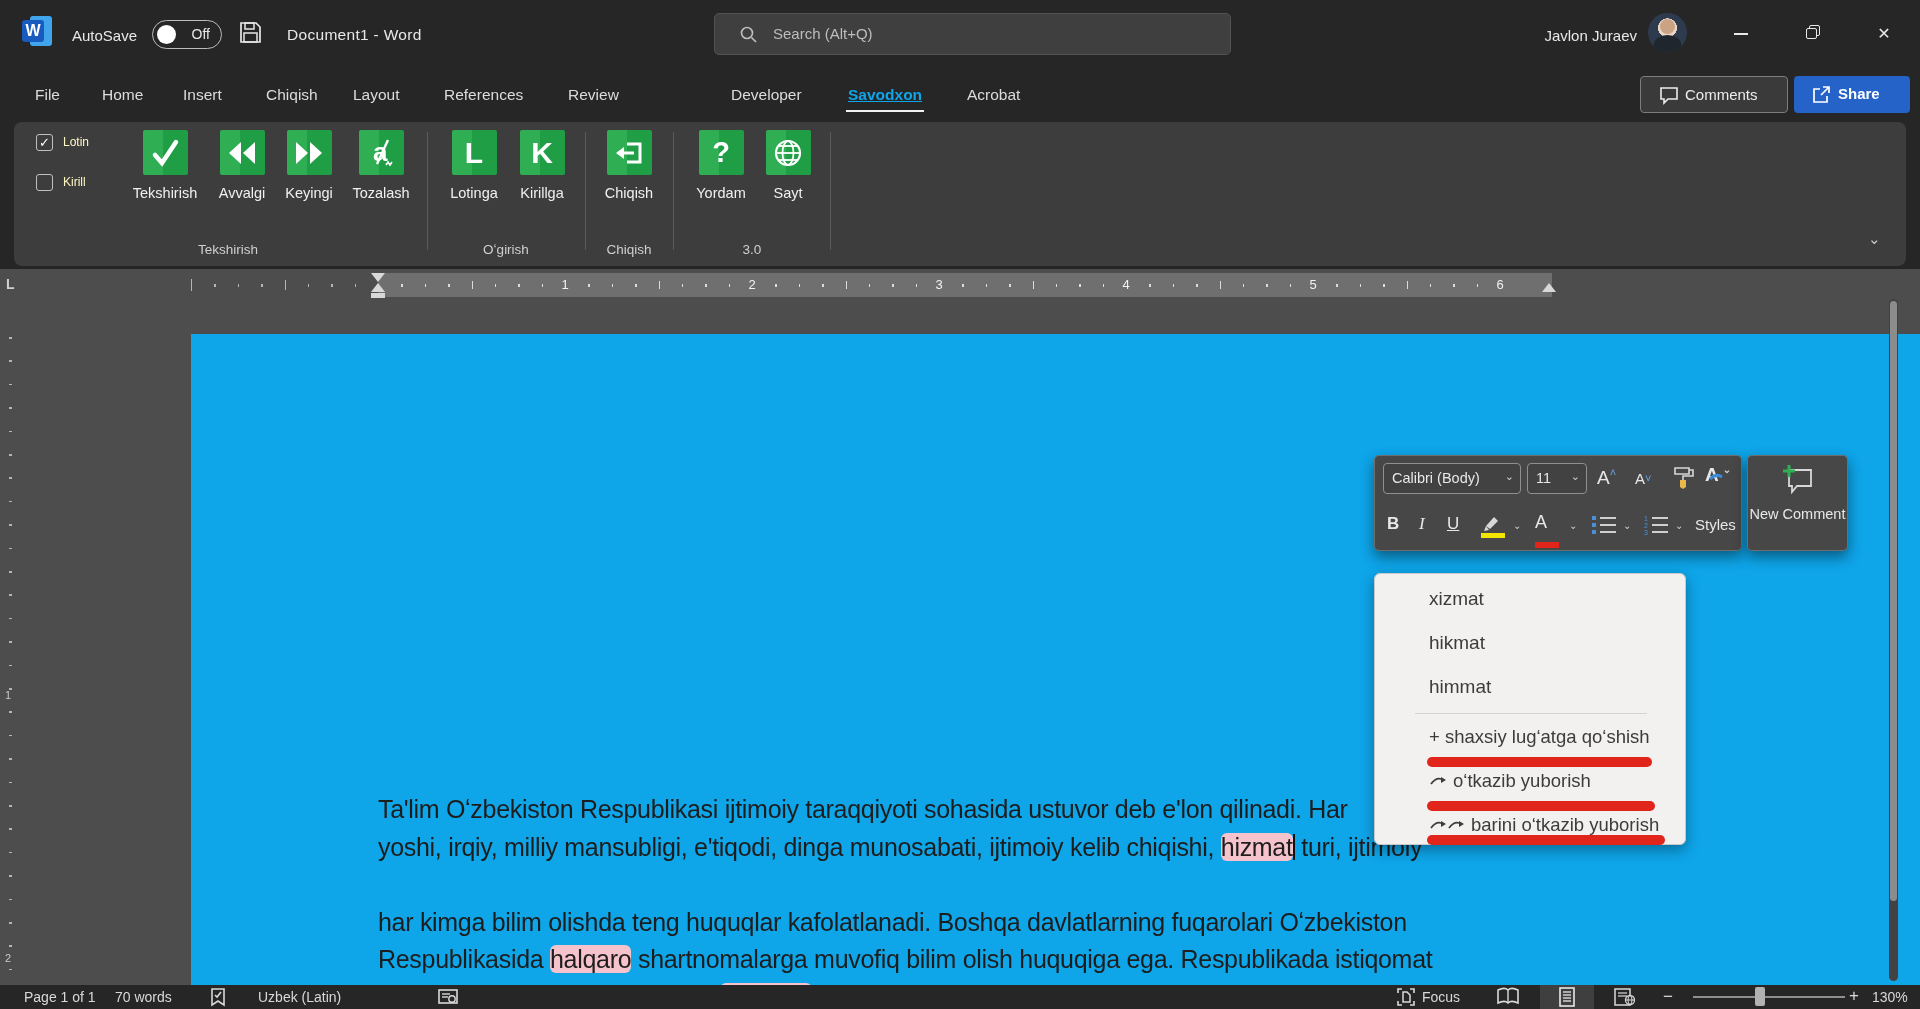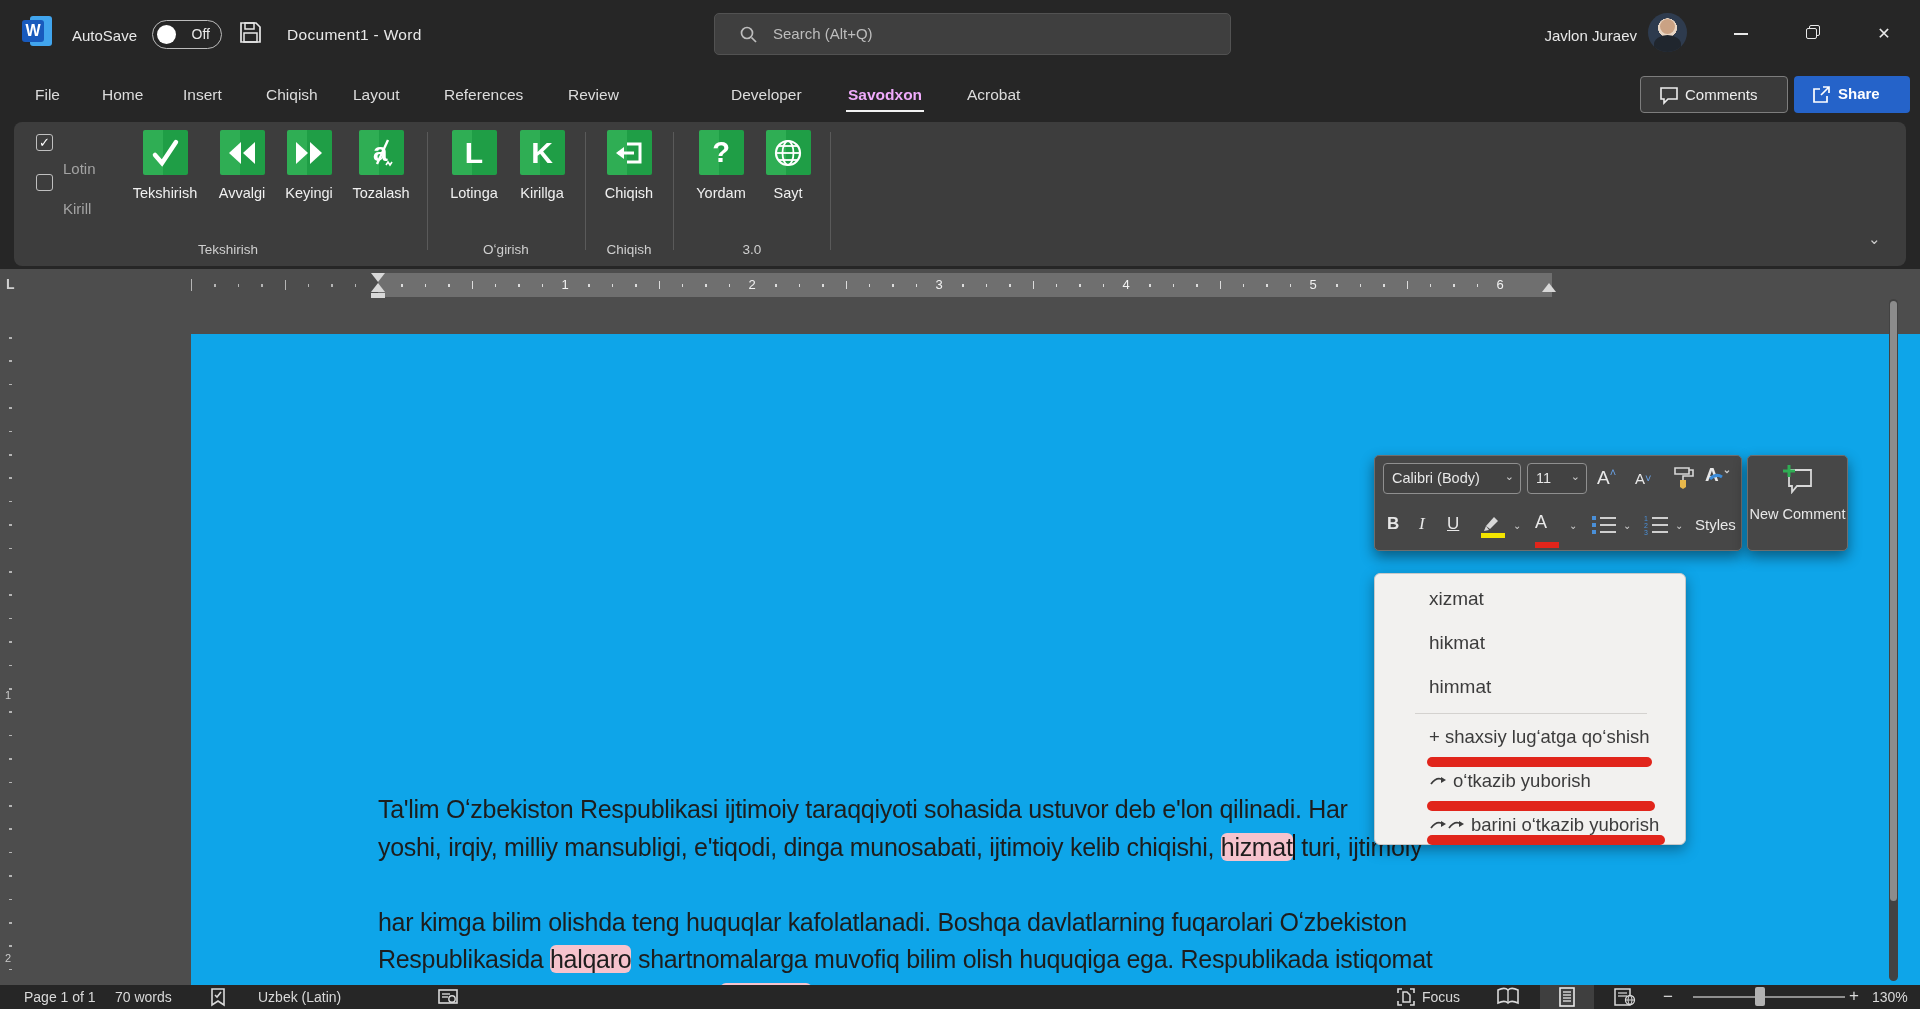--- a/index.html
+++ b/index.html
@@ -30,37 +30,37 @@
   #avatar .bod{position:absolute;left:6px;top:22px;width:27px;height:18px;border-radius:50% 50% 0 0;background:#20262e;}
   .winbtn { position:absolute; top:18px; width:46px; height:32px; color:#e8e8e8; text-align:center; font-size:15px; line-height:32px; }
   #min-btn{left:1718px;} #restore-btn{left:1790px;} #close-btn{left:1861px; font-size:16px;}
   #restore-btn .r1{position:absolute;left:16px;top:10px;width:11px;height:11px;border:1.2px solid #e8e8e8;border-radius:2px;background:#262626;}
   #restore-btn .r2{position:absolute;left:19px;top:7px;width:11px;height:11px;border:1.2px solid #e8e8e8;border-radius:2px;}
   #min-btn .bar{position:absolute;left:16px;top:15px;width:14px;height:1.6px;background:#e8e8e8;}
 
   
   #tabsrow { position:absolute; left:0; top:66px; width:1920px; height:54px; background:#262626; }
   .tab { position:absolute; top:14px; font-size:15.5px; color:#dcdcdc; padding:6px 2px; }
-  .tab.active { color:#f0abfc; font-weight:bold; border-bottom:2.5px solid #f2f2f2; }
+  .tab.active { color:#0ea5e9; font-weight:bold; border-bottom:2.5px solid #f2f2f2;text-decoration:underline; }
   #comments-btn { position:absolute; left:1640px; top:10px; width:148px; height:37px; background:#3a3a3a;
                   border:1px solid #7d7d7d; border-radius:4px; color:#ededed; font-size:15px; }
   #comments-btn span.lbl{ position:absolute; left:44px; top:9px; }
   #comments-btn .ic{ position:absolute; left:18px; top:9px; }
   #share-btn { position:absolute; left:1794px; top:10px; width:116px; height:37px; background:#2563c9;
                border-radius:4px; color:#fff; font-size:15px; font-weight:bold; }
   #share-btn span.lbl{ position:absolute; left:44px; top:9px; }
   #share-btn .ic{ position:absolute; left:18px; top:9px; }
 
   
   #ribbon { position:absolute; left:0; top:120px; width:1920px; height:149px; background:#262626; }
   #ribbon-panel { position:absolute; left:14px; top:2px; width:1892px; height:144px; background:#3d3d3d; border-radius:8px; }
   .chkrow { position:absolute; left:22px; height:20px; }
   .chkbox { position:absolute; left:0; top:0; width:17px; height:17px; border:1.5px solid #c0c0c0; border-radius:3px;
             color:#fff; font-size:13px; line-height:15px; text-align:center; }
-  .chklbl { position:absolute; left:27px; top:1px; font-size:15px; color:#a3a3a3;margin-top:25px; }
+  .chklbl { position:absolute; left:27px; top:1px; font-size:12px; color:#fef9c3; }
   .rbtn { position:absolute; top:8px; width:84px; text-align:center; }
   .rbtn .icon { display:inline-block; width:45px; height:45px; border-radius:2px;
                 background:linear-gradient(90deg,#2fae54 0 45%,#1f9e46 45% 100%);
                 color:#fff; position:relative; }
   .rbtn .icon .glyph { position:absolute; left:0; top:0; width:45px; height:45px; display:flex; align-items:center; justify-content:center;
                        font-size:27px; font-weight:bold; color:#fff; }
   .rbtn .lbl { margin-top:6px; font-size:14.5px; color:#f0f0f0; }
   .rsep { position:absolute; top:10px; width:1px; height:118px; background:#5a5a5a; }
   .rgrp { position:absolute; top:120px; font-size:13.5px; color:#cfcfcf; transform:translateX(-50%); }
   #ribbon-collapse { position:absolute; left:1868px; top:110px; color:#cfcfcf; font-size:15px; }

